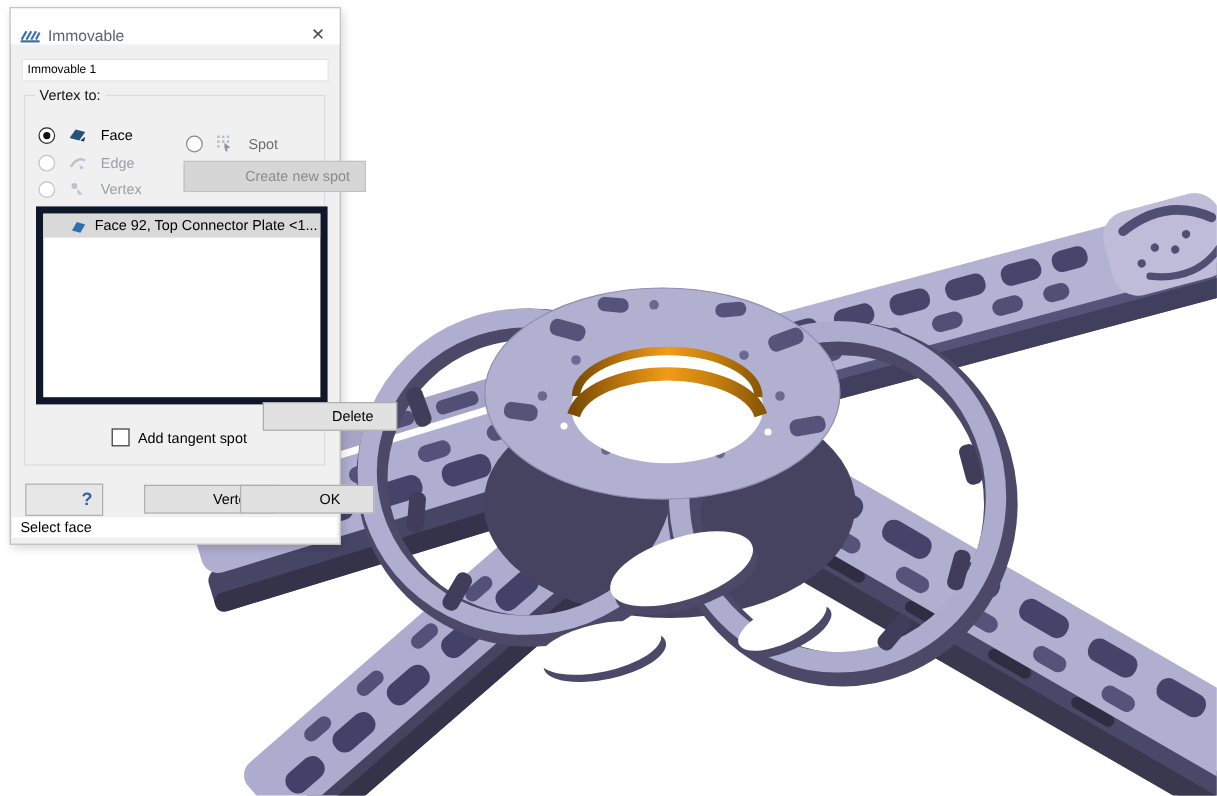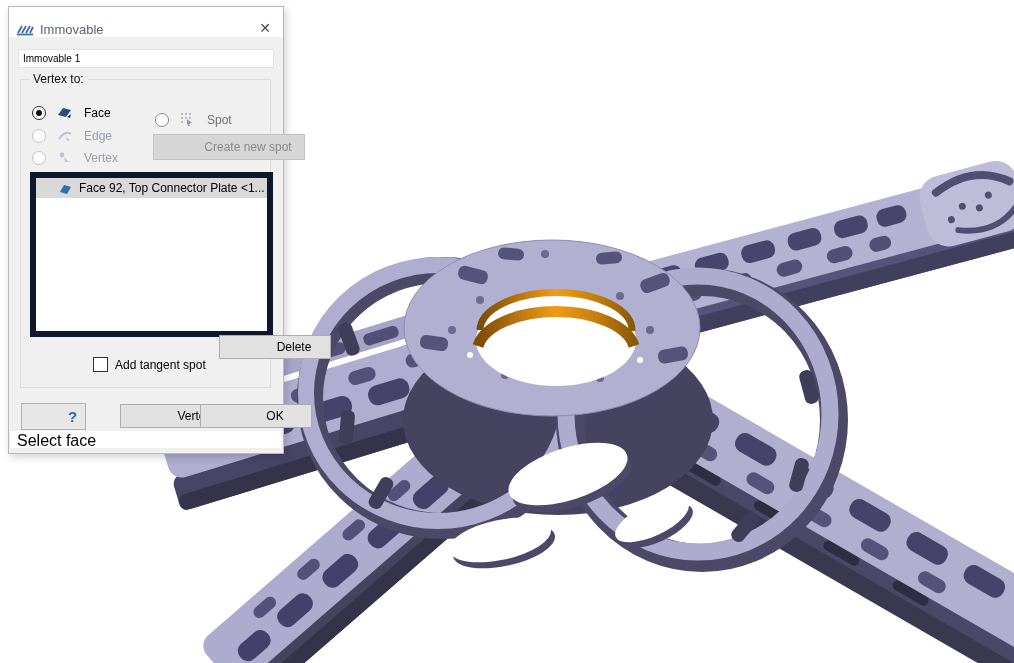--- a/index.html
+++ b/index.html
@@ -61,21 +61,21 @@
   .listrow .ltext{font-size:12px;color:#000;white-space:nowrap;}
   #delete-btn{position:absolute;left:170px;top:255px;width:72px;height:22px;margin-left:28px;}
   .checkrow{position:absolute;left:72px;top:277px;display:flex;align-items:center;gap:7px;}
   .checkbox{width:13px;height:13px;background:#fff;border:1px solid #333;flex:0 0 auto;}
   #help-btn{position:absolute;left:12px;top:396px;width:25px;height:25px;
     background:#e7e7e7;border:1px solid #b0b0b0;color:#2f66a8;font-weight:bold;font-size:15px;}
   #cancel-btn{position:absolute;left:111px;top:397px;width:71px;height:22px;}
   #ok-btn{position:absolute;left:191px;top:397px;width:72px;height:22px;}
   .statusbar{
     position:absolute;left:1px;top:424px;width:264px;height:16px;background:#ffffff;
-    padding:1px 0 0 7px;font-size:16px;color:#000;
+    padding:1px 0 0 7px;font-size:12px;color:#000;
   }
 </style>
 </head>
 <body>
 
 <svg id="viewport" viewBox="0 0 1014 663" xmlns="http://www.w3.org/2000/svg">
   <defs>
     <linearGradient id="og" x1="0" y1="0" x2="1" y2="0">
       <stop offset="0" stop-color="#7a4c05"></stop>
       <stop offset="0.25" stop-color="#b97410"></stop>

